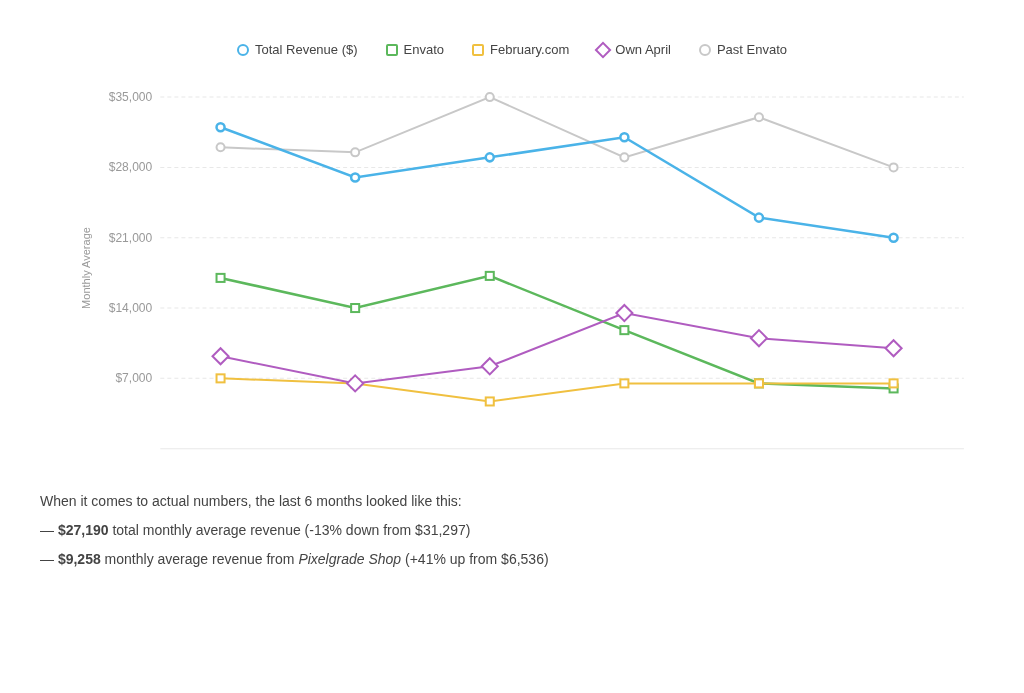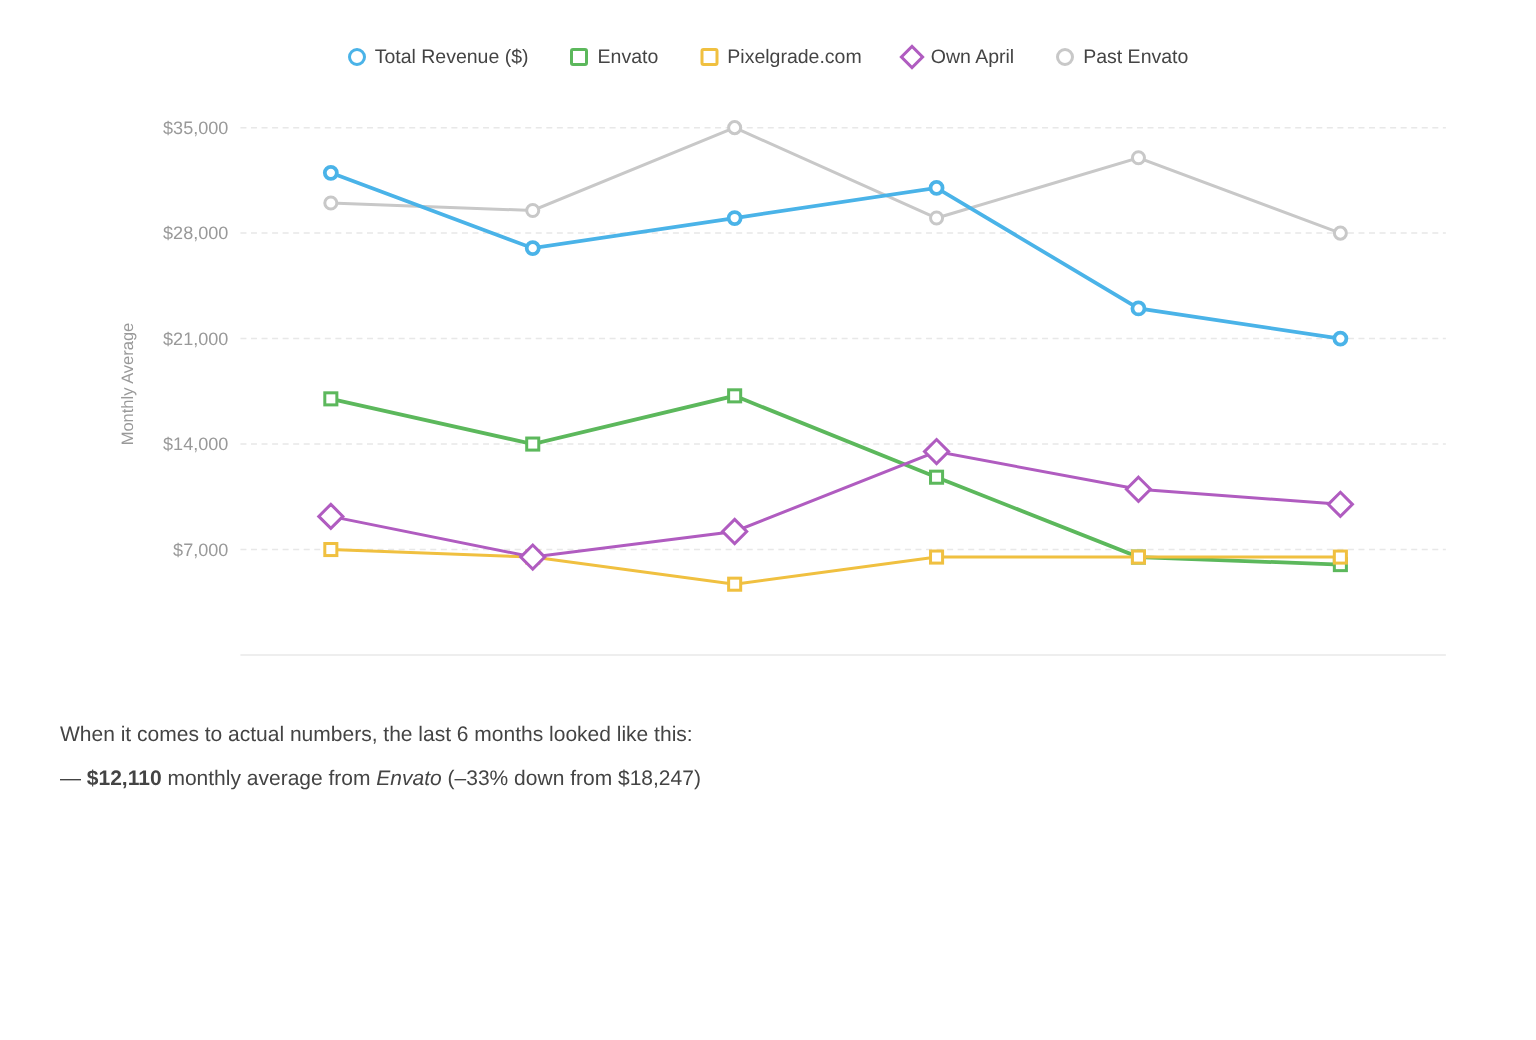--- a/index.html
+++ b/index.html
@@ -6,20 +6,21 @@
     body {
       background: #fff;
       font-family: -apple-system, BlinkMacSystemFont, 'Segoe UI', sans-serif;
       color: #333;
       width: 1024px;
       min-height: 693px;
     }
     .chart-container {
       padding: 30px 40px 10px 40px;
       position: relative;
+      margin-top: 12px;
     }
     .legend {
       display: flex;
       justify-content: center;
       align-items: center;
       gap: 28px;
       margin-bottom: 20px;
       flex-wrap: wrap;
     }
     .legend-item {
@@ -77,21 +78,21 @@
     <div class="legend-item">
       <div class="legend-dot total"></div>
       <span>Total Revenue ($)</span>
     </div>
     <div class="legend-item">
       <div class="legend-dot envato" style="border-radius:2px;"></div>
       <span>Envato</span>
     </div>
     <div class="legend-item">
       <div class="legend-dot wordpress" style="border-radius:2px;"></div>
-      <span>Pixelgrade.com</span>
+      <span>February.com</span>
     </div>
     <div class="legend-item">
       <div class="legend-dot ownshop" style="transform:rotate(45deg); border-radius:0;"></div>
       <span>Own April</span>
     </div>
     <div class="legend-item">
       <div class="legend-dot past"></div>
       <span>Past Envato</span>
     </div>
   </div>
@@ -161,15 +162,18 @@
       <polygon points="656,252 664,260 656,268 648,260" fill="white" stroke="#b05cc0" stroke-width="2"></polygon>
       <polygon points="790,262 798,270 790,278 782,270" fill="white" stroke="#b05cc0" stroke-width="2"></polygon>
 
     </svg>
   </div>
 </div>
 
 <div class="summary">
   <p>When it comes to actual numbers, the last 6 months looked like this:</p>
   <p>
-    — <strong>$12,110</strong><span> monthly average from </span><em>Envato</em><span> (–33% down from $18,247)</span>
+    — <strong>$27,190</strong><span> total monthly average revenue (-13% down from $31,297)</span>
+  </p>
+  <p>
+    — <strong>$9,258</strong><span> monthly average revenue from </span><em>Pixelgrade Shop</em><span> (+41% up from $6,536)</span>
   </p>
 </div>
 
 </body></html>

